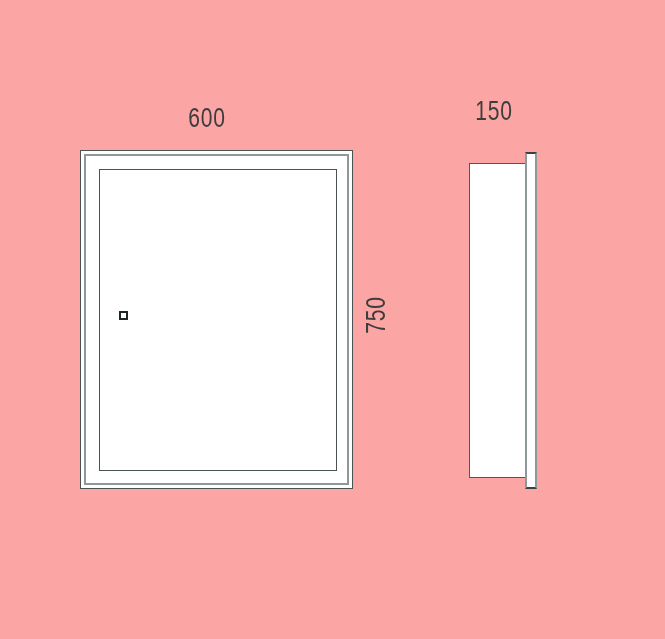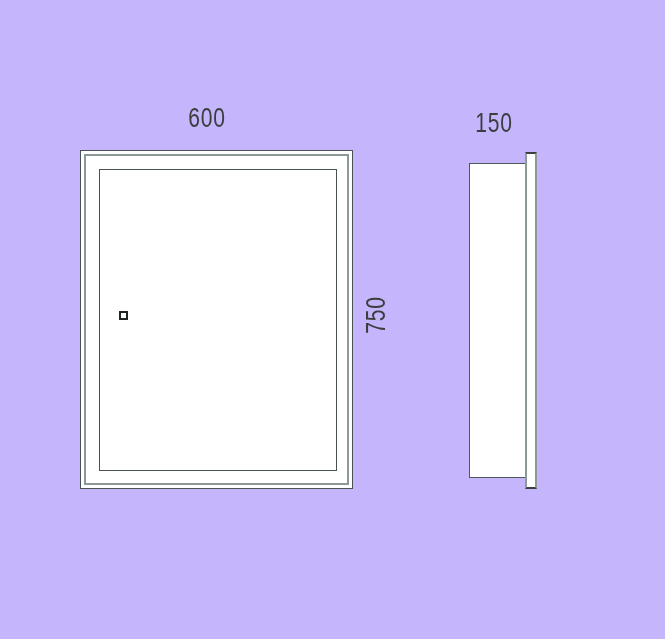--- a/index.html
+++ b/index.html
@@ -5,41 +5,41 @@
   html, body {
     margin: 0;
     padding: 0;
     background: #ffffff;
   }
   * { box-sizing: border-box; }
   .canvas {
     position: relative;
     width: 665px;
     height: 639px;
-    background: #c4b5fd;
+    background: #fca5a5;
     font-family: "Liberation Sans", sans-serif;
     overflow: hidden;
   }
 
   
   .dim-label {
     position: absolute;
     color: #3d3d3d;
     font-size: 27px;
     line-height: 30px;
     text-align: center;
     white-space: nowrap;
   }
   .dim-label .t {
     display: inline-block;
     transform: scaleX(0.78);
     letter-spacing: 1px;
   }
   #label-width  { left: 157px; top: 103px; width: 100px; }
-  #label-depth  { left: 444px; top: 108px; width: 100px; }
+  #label-depth  { left: 444px; top: 96px; width: 100px; }
   #label-height {
     left: 346px; top: 300px; width: 60px; height: 30px;
     transform: rotate(-90deg);
   }
 
   
   .front-outer {
     position: absolute;
     left: 80px; top: 150px;
     width: 273px; height: 339px;

